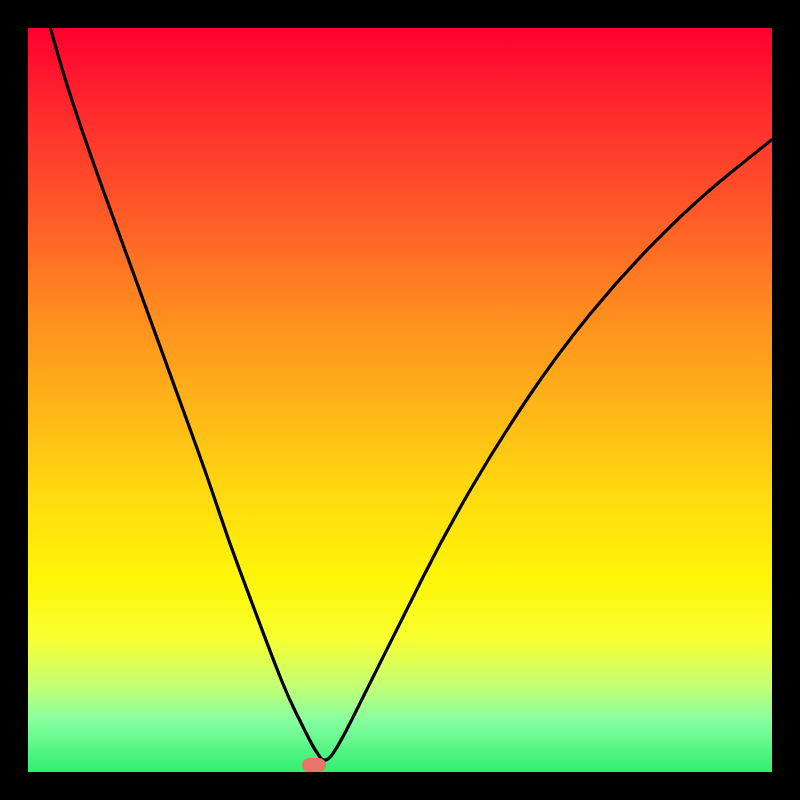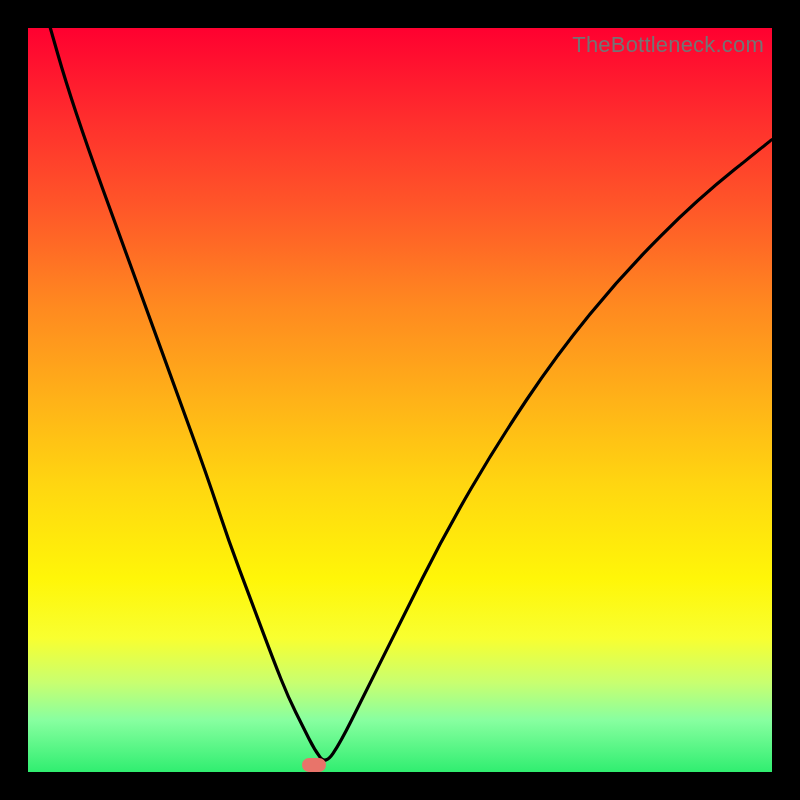--- a/index.html
+++ b/index.html
@@ -61,21 +61,20 @@
     left: 275px;
     top: 722px;
   }
 </style>
 </head>
 <body>
 
 <div class="frame">
   <div class="plot-area">
 
-    <div class="attribution">TheBottleneck.com</div>
 
     <svg class="curve" viewBox="0 0 744 744" preserveAspectRatio="none">
       <path d="M 22.32 0.00 Q 22.32 0.00 29.76 26.04 Q 37.20 52.08 48.36 85.56 Q 59.52 119.04 74.40 159.96 Q 89.28 200.88 104.16 241.80 Q 119.04 282.72 133.92 323.64 Q 148.80 364.56 163.68 405.48 Q 178.56 446.40 189.72 479.88 Q 200.88 513.36 212.04 543.12 Q 223.20 572.88 234.36 602.64 Q 245.52 632.40 252.96 651.00 Q 260.40 669.60 267.84 684.48 Q 275.28 699.36 280.86 710.52 Q 286.44 721.68 292.02 729.12 Q 297.60 736.56 305.04 725.40 Q 312.48 714.24 323.64 691.92 Q 334.80 669.60 353.40 632.40 Q 372.00 595.20 394.32 550.56 Q 416.64 505.92 442.68 461.28 Q 468.72 416.64 498.48 372.00 Q 528.24 327.36 561.72 286.44 Q 595.20 245.52 632.40 208.32 Q 669.60 171.12 706.80 141.36 T 744.00 111.60" stroke="#000" stroke-width="3.2" fill="none" stroke-linecap="round" stroke-linejoin="round"></path>
     </svg>
 
     <div class="marker" style="left: 274.44px; top: 729.56px; background: rgb(232, 116, 106);"></div>
 
   </div>
 </div>
 

